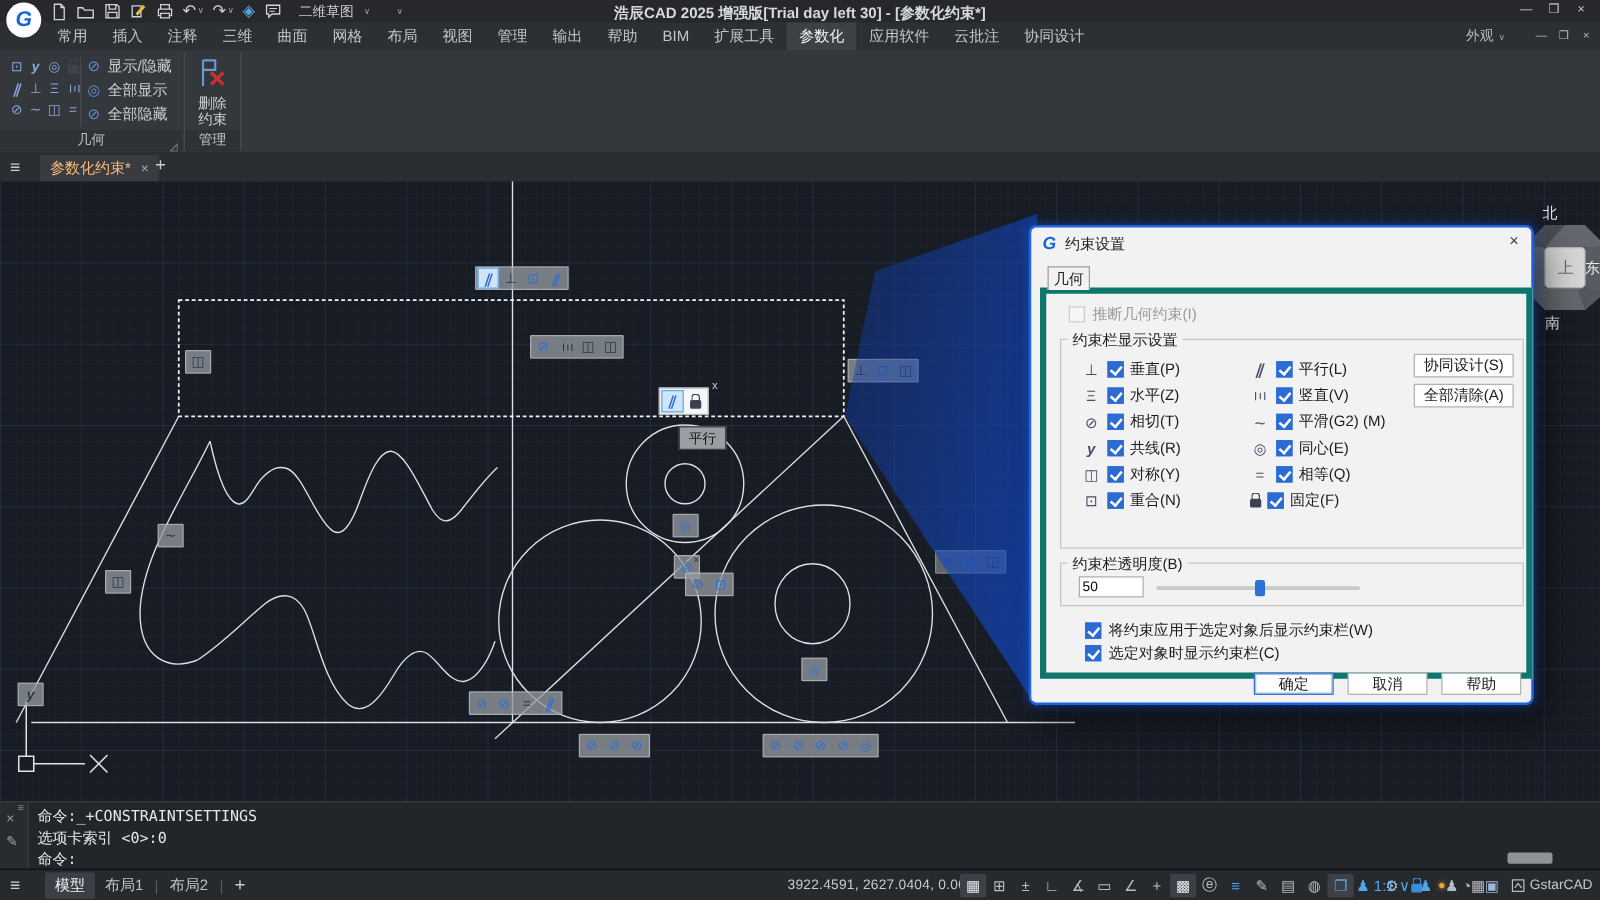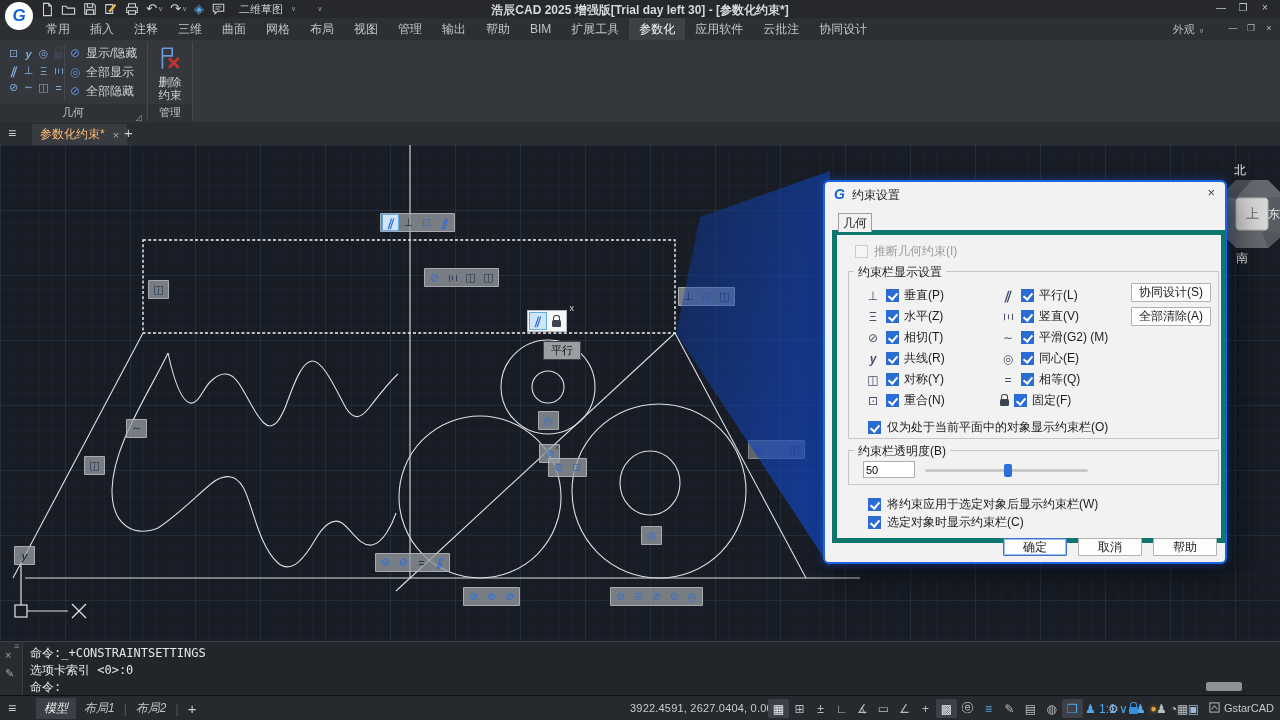--- a/index.html
+++ b/index.html
@@ -114,36 +114,36 @@
   #cmdstrip{position:absolute;left:0;top:0;width:22px;height:54px;background:#282b30;border-right:1px solid #3a3d42;}
   #cmdgrip{position:absolute;left:14px;top:-1px;color:#7d8186;font-size:9px;}
   #cmdclose{position:absolute;left:5px;top:7px;color:#9ea2a6;font-size:11px;}
   #cmdpencil{position:absolute;left:5px;top:25px;color:#9ea2a6;font-size:11px;}
   .cmdline{position:absolute;left:30px;color:#e3e6ea;font-size:12px;font-family:"DejaVu Sans Mono","Liberation Mono",monospace;white-space:pre;}
   #cmdscroll{position:absolute;right:38px;top:40px;width:36px;height:9px;background:#8e9196;border-radius:2px;}
   
   #statusbar{position:absolute;left:0;top:695px;width:1280px;height:25px;background:#26292d;border-top:1px solid #0e1013;}
   #sbmenu{position:absolute;left:8px;top:4px;color:#c8ccd0;font-size:14px;}
   #sheettabs{position:absolute;left:36px;top:0;height:25px;display:flex;align-items:center;font-size:12px;color:#c0c3c6;}
-  .sheet{padding:2px 8px;font-style:italic;}
+  .sheet{padding:2px 8px;}
   .sheet.active{background:#3c4046;color:#eef1f3;}
   .sep{color:#55595e;margin:0 1px;}
   #newsheet{color:#c8ccd0;font-size:15px;margin-left:8px;}
   #coords{position:absolute;left:630px;top:6px;font-size:11px;color:#c8cbce;letter-spacing:.2px;}
   #status-icons{position:absolute;left:768px;top:2px;height:21px;display:flex;align-items:center;}
   .sicon{min-width:17px;height:19px;display:inline-flex;align-items:center;justify-content:center;
          color:#b9bdc1;font-size:12px;padding:0 2px;white-space:nowrap;}
   .sicon.on{background:#3d4147;border-radius:2px;color:#e6e9ec;}
   .sicon.accent{color:#52a8e8;}
   .sicon.on-accent{background:#3d4147;border-radius:2px;color:#52a8e8;}
   #right-icons{position:absolute;right:78px;top:2px;height:21px;display:flex;align-items:center;gap:3px;}
   .ricon{min-width:17px;height:19px;display:inline-flex;align-items:center;justify-content:center;font-size:12px;color:#9fb7d8;}
   .ricon.bulb{color:#e8a33d;text-shadow:0 0 4px rgba(232,163,61,.9);font-size:10px;}
   .ricon.gauge{color:#b9bdc1;}
-  #brand{position:absolute;right:6px;top:6px;font-size:11px;color:#c3c7cb;display:flex;gap:4px;align-items:flex-start;}
+  #brand{position:absolute;right:6px;top:6px;font-size:11px;color:#c3c7cb;display:flex;gap:4px;align-items:flex-end;}
 </style>
 </head>
 <body>
 
 <div id="app">
 
   <div id="titlebar">
     <div id="applogo">G</div>
     <div class="qicons">
       <span class="qico">
@@ -569,24 +569,20 @@
           <div class="crow">
             <span class="lockshape"></span>
             <span class="cb on"></span>
             <span>固定(F)</span>
           </div>
         </div>
 
       <div class="dbtn" style="left:294px;top:48px;width:78px;height:17px;">协同设计(S)</div>
       <div class="dbtn" style="left:294px;top:72px;width:78px;height:17px;">全部清除(A)</div>
 
-      <div class="cbrow" style="left:31px;top:184px;">
-        <span class="cb on"></span>
-        <span>仅为处于当前平面中的对象显示约束栏(O)</span>
-      </div>
 
       <div class="grp" style="left:11px;top:215px;width:369px;height:33px;"></div>
       <span class="grplabel" style="left:17px;top:208px;">约束栏透明度(B)</span>
       <input id="transp-input" value="50" style="">
       <div id="slider-track"></div>
       <div id="slider-thumb"></div>
 
       <div class="cbrow" style="left:31px;top:261px;">
         <span class="cb on"></span>
         <span>将约束应用于选定对象后显示约束栏(W)</span>

